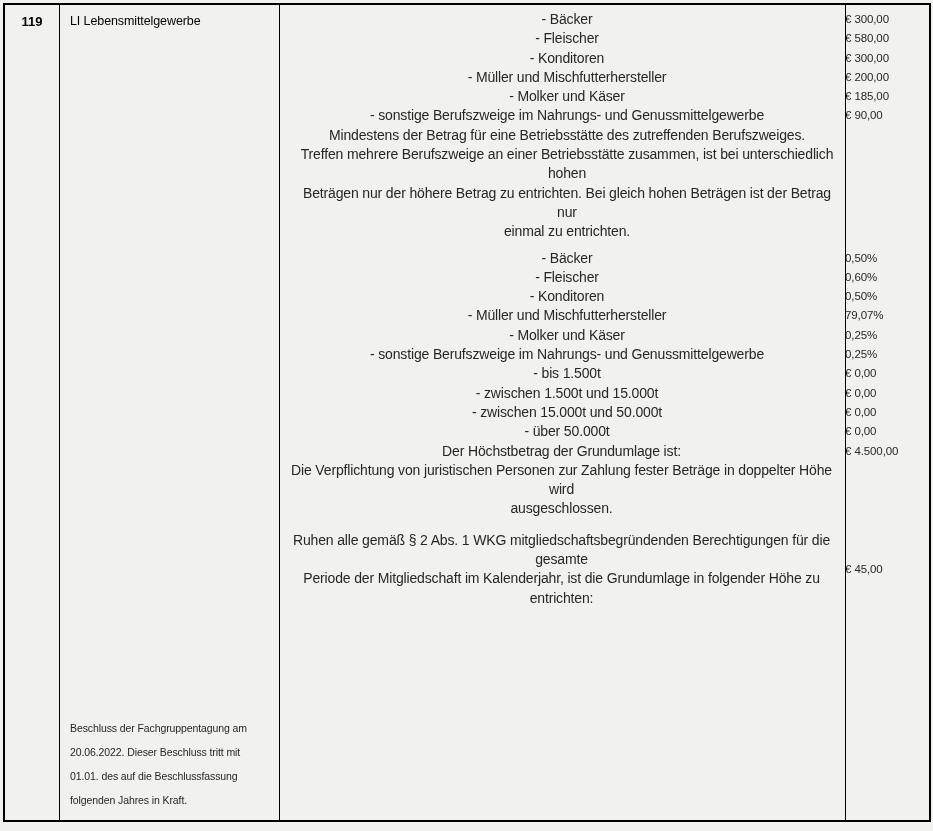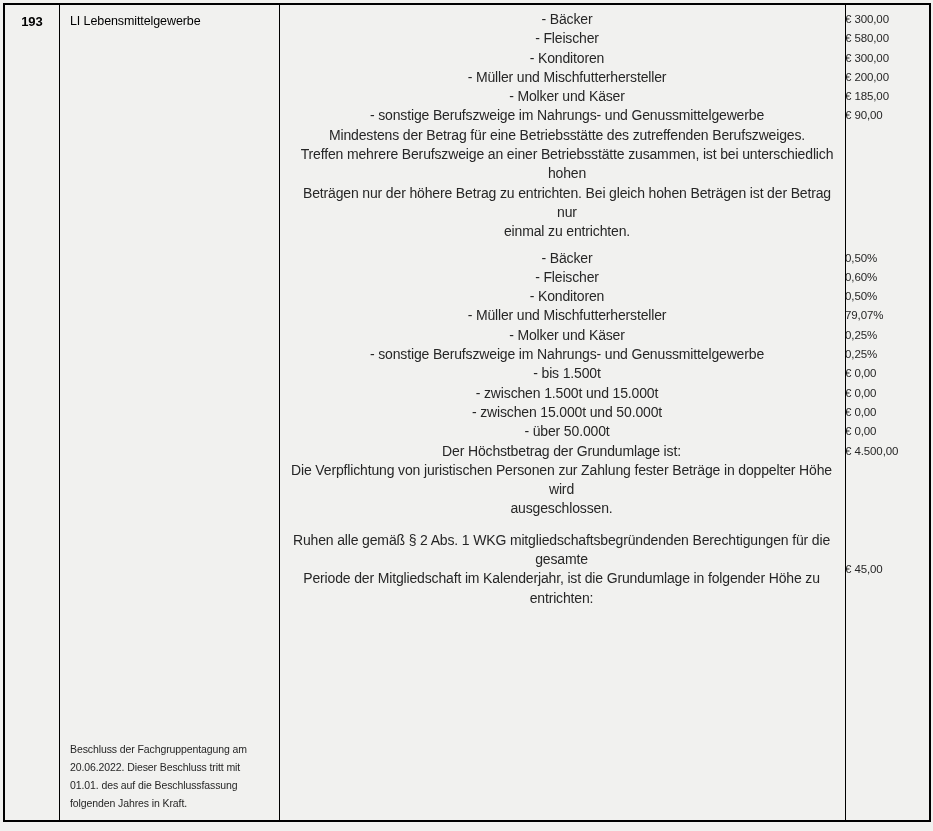--- a/index.html
+++ b/index.html
@@ -15,21 +15,21 @@
     box-sizing:border-box;border:2px solid #000;
     display:flex;background:#f1f1ef;
   }
   .col{box-sizing:border-box;height:100%;}
   .col-num{width:55px;border-right:1px solid #000;}
   .num{font-weight:bold;font-size:13px;color:#000;text-align:center;padding-top:9px;}
   .col-group{width:220px;border-right:1px solid #000;position:relative;}
   .group-title{font-weight:normal;font-size:12.5px;color:#000;padding:9px 8px 0 10px;letter-spacing:-0.1px;}
   .group-note{
     position:absolute;left:10px;right:4px;bottom:8px;
-    font-size:10.5px;line-height:18px;color:#262626;
+    font-size:10.5px;line-height:24px;color:#262626;
     white-space:pre-line;letter-spacing:-0.1px;
   }
   .col-main{flex:1;position:relative;}
   .vdivider{position:absolute;left:565px;top:0;bottom:0;width:1px;background:#000;}
   .rows{padding-top:5px;}
   .row{display:flex;align-items:center;}
   .row-gap{width:100%;}
   .txt{
     width:565px;box-sizing:border-box;position:relative;
     padding:0 10px 0 19px;
@@ -40,21 +40,21 @@
   .amt{
     flex:1;text-align:left;padding-right:3px;
     font-size:11.5px;line-height:19.3px;letter-spacing:-0.1px;color:#262626;
   }
 </style>
 </head>
 <body>
 
 <div class="gu-table">
   <div class="col col-num">
-    <div class="num">193</div>
+    <div class="num">119</div>
   </div>
   <div class="col col-group">
     <div class="group-title">LI Lebensmittelgewerbe</div>
     <div class="group-note">Beschluss der Fachgruppentagung am
 20.06.2022. Dieser Beschluss tritt mit
 01.01. des auf die Beschlussfassung
 folgenden Jahres in Kraft.</div>
   </div>
   <div class="col col-main">
     <div class="vdivider"></div>

